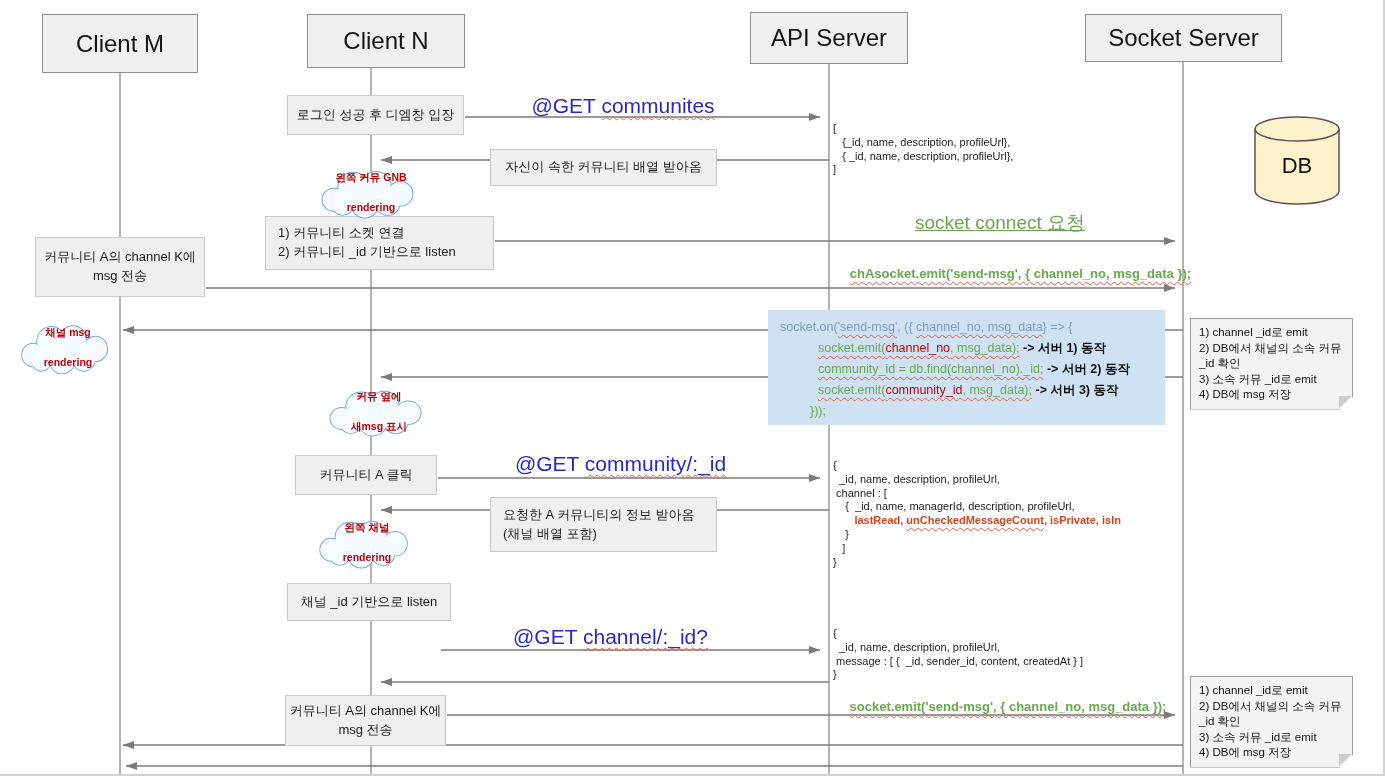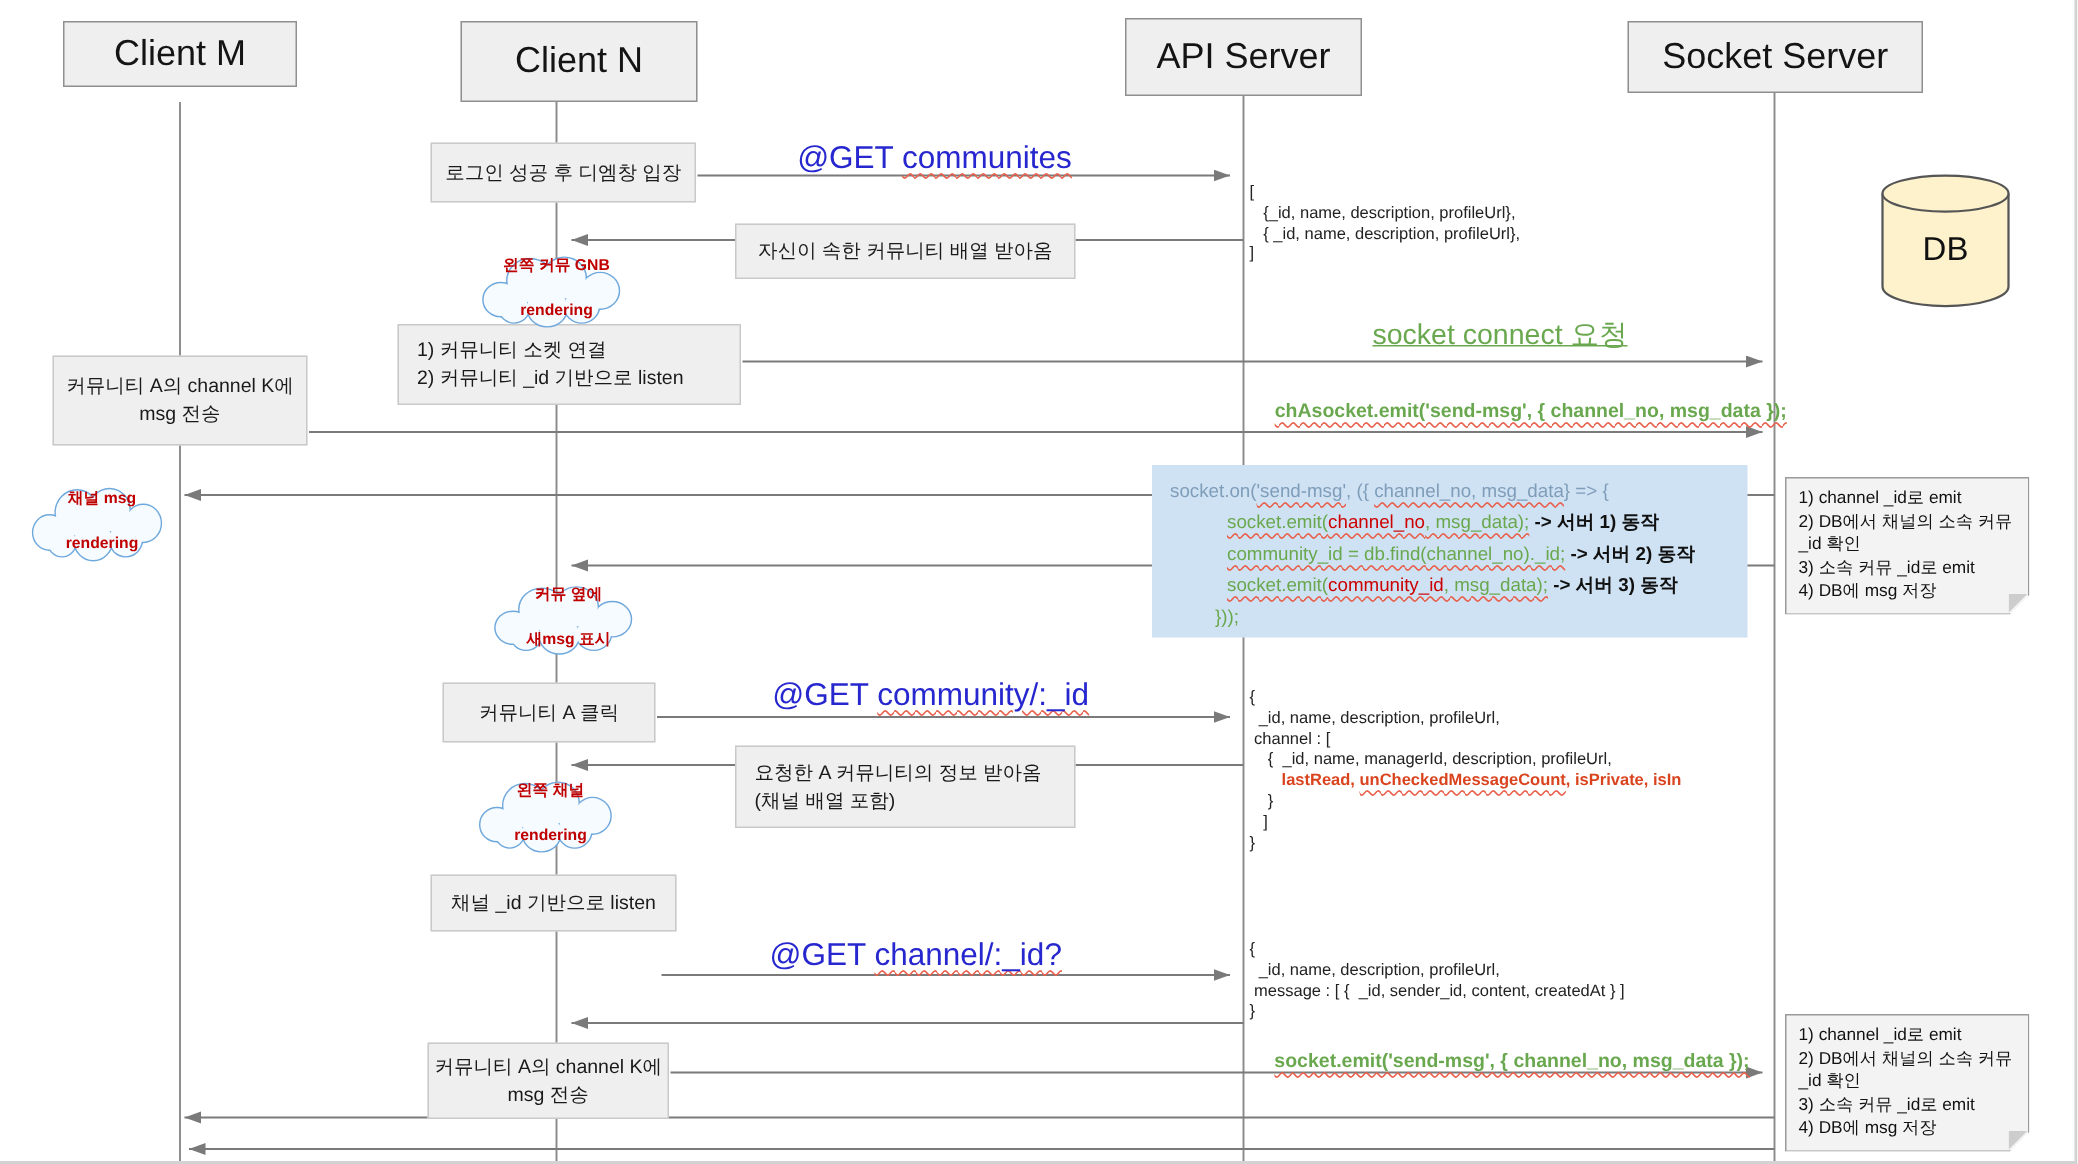--- a/index.html
+++ b/index.html
@@ -77,21 +77,21 @@
       <line x1="438" y1="478" x2="820" y2="478" marker-end="url(#ah)"></line>
       <line x1="829" y1="510" x2="381" y2="510" marker-end="url(#ah)"></line>
       <line x1="441" y1="650" x2="820" y2="650" marker-end="url(#ah)"></line>
       <line x1="829" y1="682" x2="381" y2="682" marker-end="url(#ah)"></line>
       <line x1="447" y1="715" x2="1175" y2="715" marker-end="url(#ah)"></line>
       <line x1="1183" y1="745" x2="123" y2="745" marker-end="url(#ah)"></line>
       <line x1="1183" y1="766" x2="126" y2="766" marker-end="url(#ah)"></line>
     </g>
   </svg>
 
-  <div class="actor" style="left:42px;top:14px;width:156px;height:44px;">
+  <div class="actor" style="left:42px;top:14px;width:156px;height:59px;">
       <span>Client M</span>
     </div>
   <div class="actor" style="left:291px;top:14px;width:158px;height:54px;margin-left:16px;">
       <span>Client N</span>
     </div>
   <div class="actor" style="left:750px;top:12px;width:158px;height:52px;">
       <span>API Server</span>
     </div>
   <div class="actor" style="left:1085px;top:14px;width:197px;height:48px;">
       <span>Socket Server</span>

